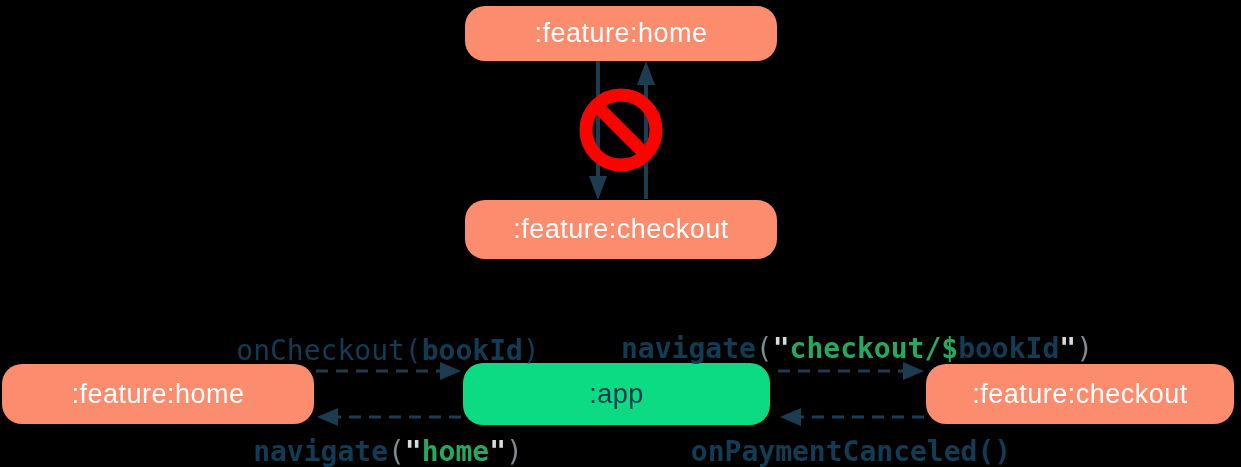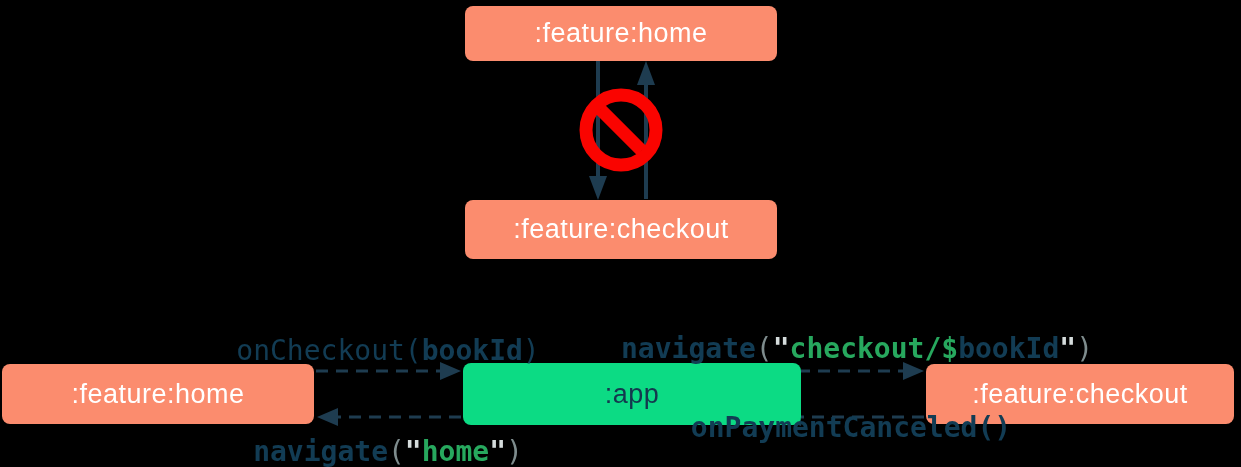--- a/index.html
+++ b/index.html
@@ -18,21 +18,21 @@
   .overlay {
     position: absolute;
     left: 0;
     top: 0;
     width: 1241px;
     height: 467px;
     pointer-events: none;
   }
   .module-box {
     position: absolute;
-    border-radius: 8px;
+    border-radius: 20px;
     display: flex;
     align-items: center;
     justify-content: center;
     font-size: 27px;
     letter-spacing: 0.5px;
     white-space: nowrap;
   }
   .module-box.salmon {
     background: var(--salmon, #FB8C6E);
     color: var(--white, #fff);
@@ -111,25 +111,25 @@
       <polygon class="arrow-head" points="780,417 801,408 801,426"></polygon>
     </g>
   </svg>
 
   <div class="module-box salmon" style="left:465px; top:6px; width:312px; height:55px;">:feature:home</div>
 
   <div class="module-box salmon" style="left:465px; top:200px; width:312px; height:59px;">:feature:checkout</div>
 
   <div class="module-box salmon" style="left:2px; top:364px; width:312px; height:60px;">:feature:home</div>
 
-  <div class="module-box green" style="left:463px; top:363px; width:338px; height:62px;">:app</div>
+  <div class="module-box green" style="left:463px; top:363px; width:307px; height:62px;">:app</div>
 
   <div class="module-box salmon" style="left:926px; top:364px; width:308px; height:60px;">:feature:checkout</div>
 
   <div class="code-label" style="left:388px; top:334px;"><span style="color: rgb(18, 60, 84); font-weight: normal;">onCheckout(</span><span style="color: rgb(18, 60, 84); font-weight: bold;">bookId</span><span style="color: rgb(18, 60, 84); font-weight: normal;">)</span></div>
 
   <div class="code-label" style="left:857px; top:332px;"><span style="color: rgb(18, 60, 84); font-weight: bold;">navigate</span><span style="color: rgb(126, 140, 141); font-weight: normal;">(</span><span style="color: rgb(213, 220, 220); font-weight: bold;">"</span><span style="color: rgb(39, 168, 94); font-weight: bold;">checkout/$</span><span style="color: rgb(18, 60, 84); font-weight: bold;">bookId</span><span style="color: rgb(213, 220, 220); font-weight: bold;">"</span><span style="color: rgb(126, 140, 141); font-weight: normal;">)</span></div>
 
   <div class="code-label" style="left:388px; top:435px;"><span style="color: rgb(18, 60, 84); font-weight: bold;">navigate</span><span style="color: rgb(126, 140, 141); font-weight: normal;">(</span><span style="color: rgb(213, 220, 220); font-weight: bold;">"</span><span style="color: rgb(39, 168, 94); font-weight: bold;">home</span><span style="color: rgb(213, 220, 220); font-weight: bold;">"</span><span style="color: rgb(126, 140, 141); font-weight: normal;">)</span></div>
 
-  <div class="code-label" style="left:851px; top:411px;"><span style="color: rgb(18, 60, 84); font-weight: bold;">onPaymentCanceled()</span></div>
+  <div class="code-label" style="left:851px; top:435px;"><span style="color: rgb(18, 60, 84); font-weight: bold;">onPaymentCanceled()</span></div>
 
 </div>
 
 </body></html>

